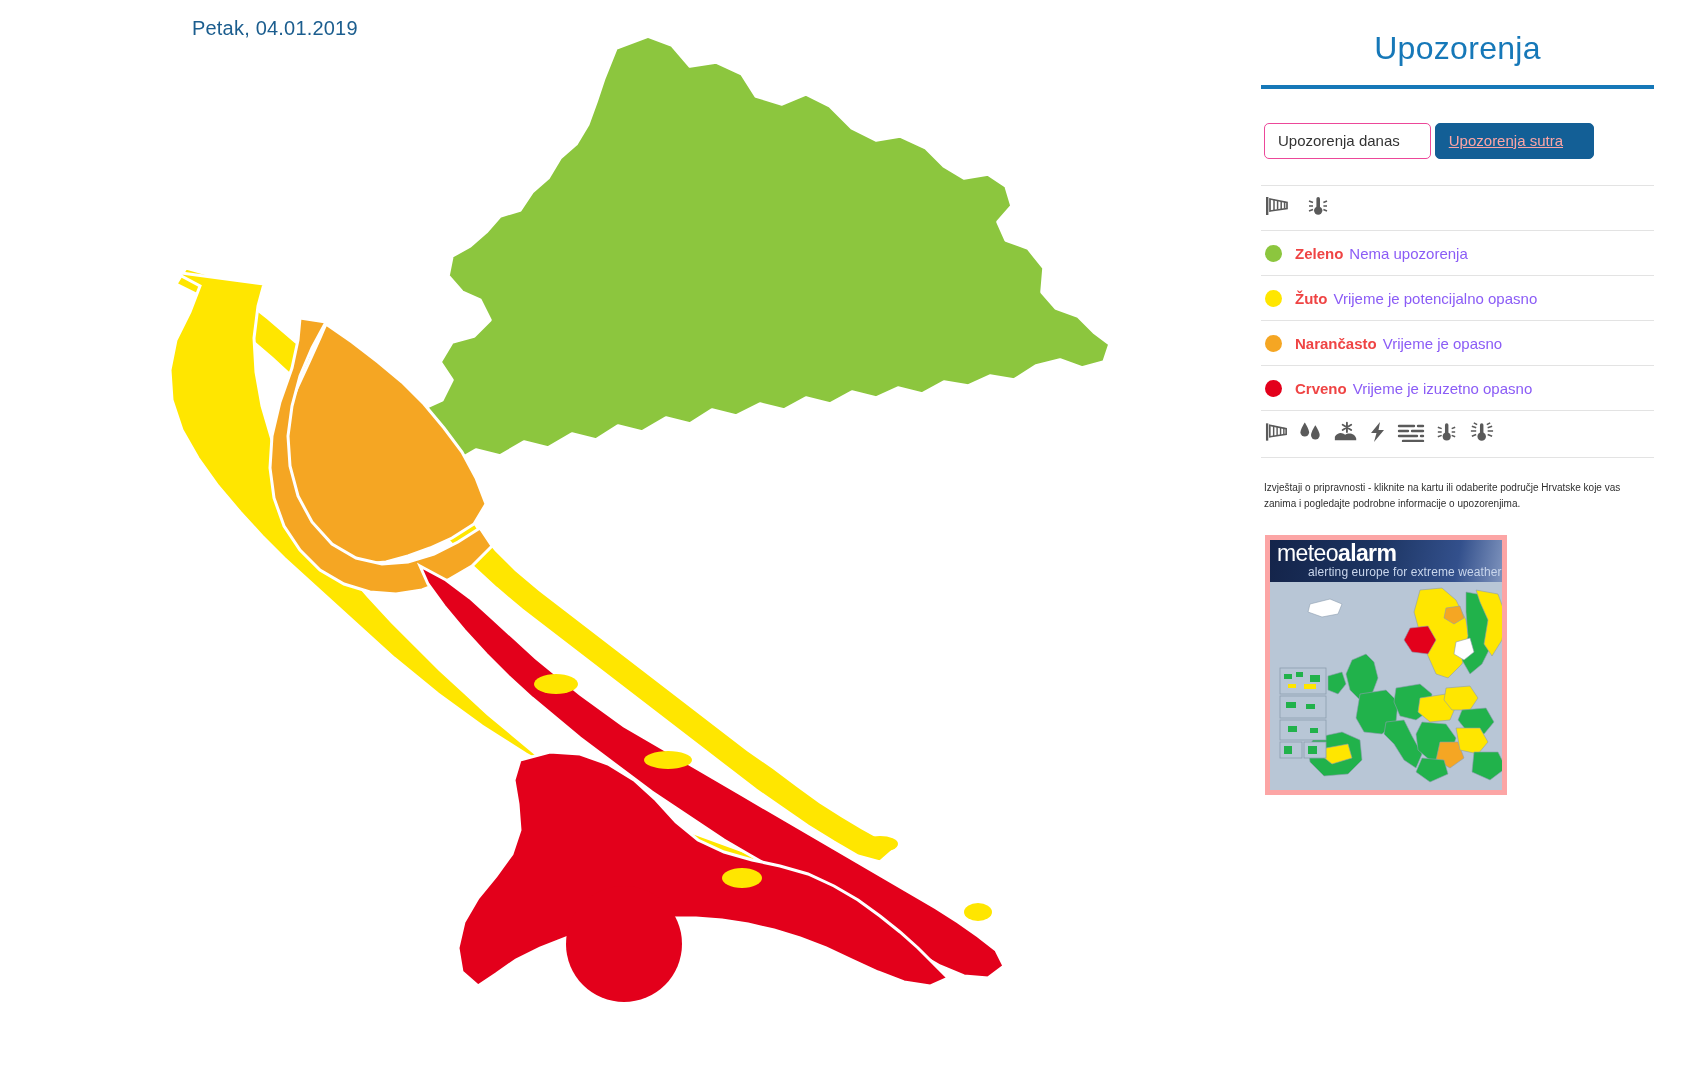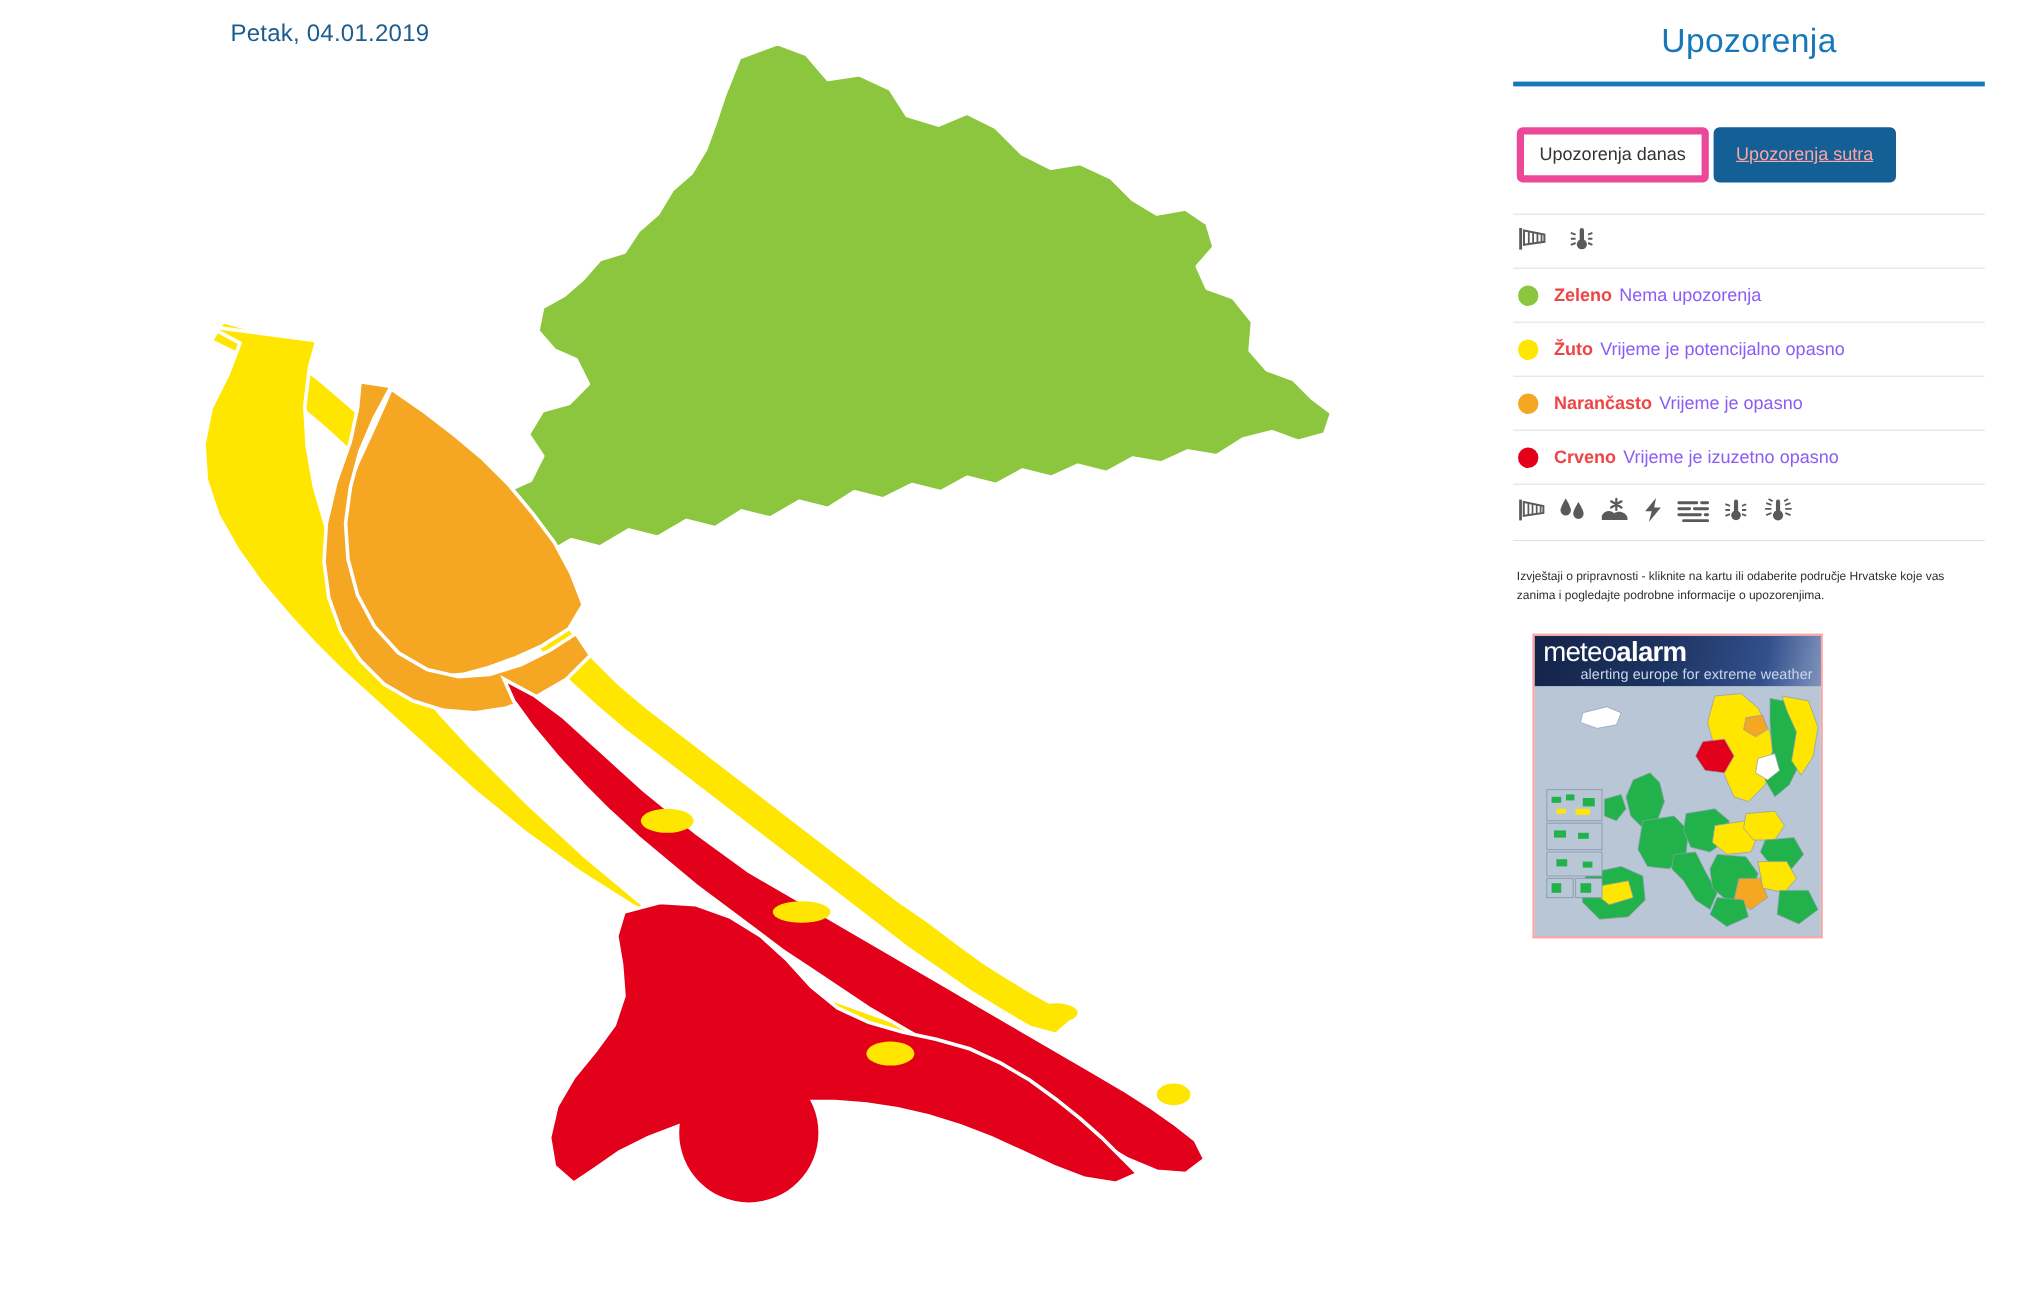--- a/index.html
+++ b/index.html
@@ -40,44 +40,44 @@
   
   #sidebar {
     position: absolute;
     left: 1255px; top: 0;
     width: 427px; height: 1080px;
     background: #ffffff;
     padding: 0 28px 0 6px;
   }
   #sidebar-title {
     text-align: center;
-    font-size: 28px;
+    font-size: 32px;
     font-weight: 400;
     color: #1678b8;
-    padding-top: 18px;
+    padding-top: 30px;
     letter-spacing: 0.3px;
   }
   #title-rule {
     height: 4px;
     background: #1678b8;
     margin: 18px 0 0 0;
     width: 100%;
   }
 
   
   #tabs {
     display: flex;
     gap: 0px;
     margin-top: 34px;
     padding-left: 3px;
   }
   .tab {
     font-size: 15px;
-    padding: 8px 13px 9px 13px;
-    border: 6px solid #ec4899;
+    padding: 8px 30px 9px 13px;
+    border: 1px solid #ec4899;
     border-radius: 5px;
     background: #ffffff;
     color: #333333;
     cursor: pointer;
     white-space: nowrap;
     line-height: 1.15;
   }
   .tab.active {
     background: #135f96;
     border-color: #135f96;
@@ -135,22 +135,22 @@
     line-height: 1.62;
     color: #2f2f2f;
     padding-left: 3px;
     width: 372px;
   }
 
   
   #meteoalarm {
     margin-top: 22px;
     width: 242px;
-    margin-left: 16px;
-    border: 2px solid #fca5a5;
+    margin-left: 4px;
+    border: 5px solid #fca5a5;
   }
   #ma-header {
     background: #1c3461;
     height: 42px;
     position: relative;
     overflow: hidden;
   }
   #ma-header-grad {
     position: absolute; inset: 0;
     background: linear-gradient(100deg,#14244a 0%,#1c3461 45%,#33508c 80%,#7e93bd 100%);

